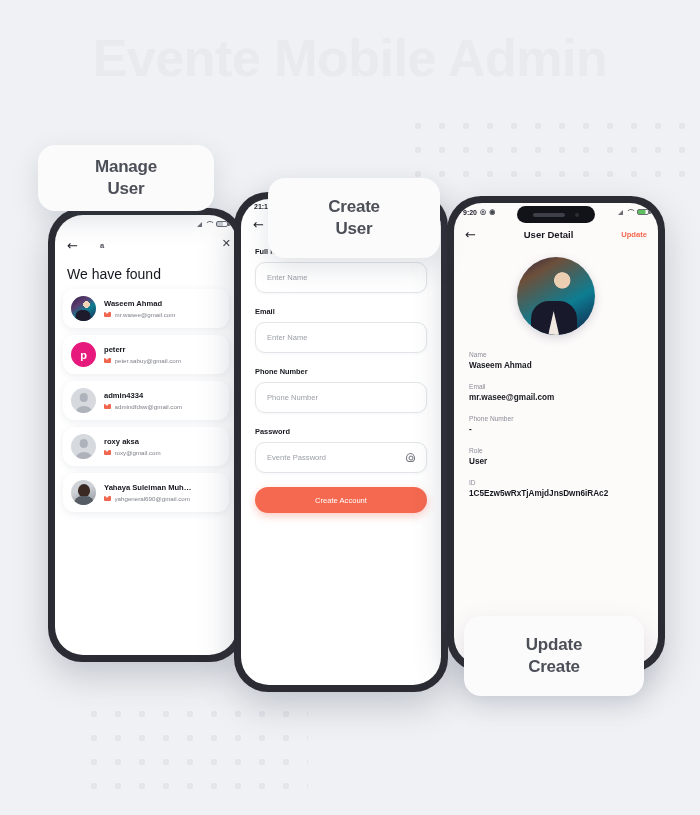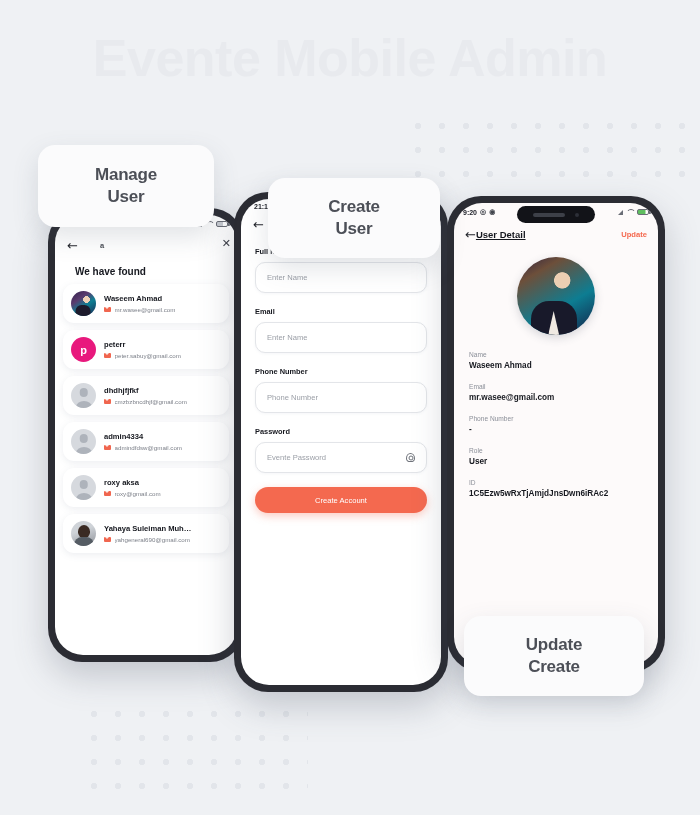--- a/index.html
+++ b/index.html
@@ -147,22 +147,22 @@
     padding: 6px 12px 4px 12px;
   }
   .back-arrow {
     font-size: 13px; color: #1d1f26; line-height: 1;
     font-family: "DejaVu Sans", sans-serif;
   }
   .p1-search {
     font-size: 7.5px; color: #4a4d55; font-weight: bold;
   }
   .p1-heading {
-    font-size: 10px; font-weight: bold; color: #16181f;
-    padding: 10px 12px 7px 20px;
+    font-size: 14px; font-weight: normal; color: #16181f;
+    padding: 10px 12px 7px 12px;
   }
   .ulist { padding: 0 8px; }
   .ucard {
     display: flex; align-items: center; gap: 8px;
     background: #ffffff;
     border-radius: 11px;
     padding: 7px 8px;
     margin-bottom: 7px;
     box-shadow: 0 2px 7px rgba(116,126,146,.13);
   }
@@ -311,22 +311,22 @@
     margin-top: 4px;
     box-shadow: 0 3px 8px rgba(244,105,79,.35);
   }
 
   
   .p3-header {
     display: flex; align-items: center;
     padding: 7px 11px 2px 11px;
   }
   .p3-title {
-    flex: 1; text-align: left;
-    font-size: 9.5px; font-weight: bold; color: #16181f; text-decoration: underline;
+    flex: 1; text-align: center;
+    font-size: 9.5px; font-weight: bold; color: #16181f;
   }
   .p3-update {
     font-size: 7.6px; font-weight: bold; color: #f4694f;
   }
   .avatar-lg {
     width: 78px; height: 78px; border-radius: 50%;
     margin: 14px auto 0 auto;
     overflow: hidden;
     position: relative;
     background:
@@ -363,21 +363,21 @@
     border-radius: 17px;
     box-shadow: 0 10px 26px rgba(77,86,105,.17);
     display: flex; align-items: center; justify-content: center;
     text-align: center;
     font-size: 17px;
     font-weight: bold;
     line-height: 1.3;
     color: #4c4f57;
     letter-spacing: -0.2px;
   }
-  #label-manage { left: 38px;  top: 145px; width: 176px; height: 82px; }
+  #label-manage { left: 38px;  top: 145px; width: 176px; height: 66px; }
   #label-create { left: 268px; top: 178px; width: 172px; height: 80px; }
   #label-update { left: 464px; top: 616px; width: 180px; height: 80px; }
 </style>
 </head>
 <body>
 
 <div class="bg-title">Evente Mobile Admin</div>
 <div class="dots dots-top"></div>
 <div class="dots dots-bottom"></div>
 
@@ -419,30 +419,20 @@
         <div class="avatar-sm avatar-initial">p</div>
         <div class="uinfo">
           <div class="uname">peterr</div>
           <div class="umail-row">
             <span class="mail-ico"></span>
             <span class="umail">peter.sabuy@gmail.com</span>
           </div>
         </div>
       </div>
 
-      <div class="ucard">
-        <div class="avatar-sm avatar-ph"></div>
-        <div class="uinfo">
-          <div class="uname">dhdhjfjfkf</div>
-          <div class="umail-row">
-            <span class="mail-ico"></span>
-            <span class="umail">cmzbzbncdhjf@gmail.com</span>
-          </div>
-        </div>
-      </div>
 
       <div class="ucard">
         <div class="avatar-sm avatar-ph"></div>
         <div class="uinfo">
           <div class="uname">admin4334</div>
           <div class="umail-row">
             <span class="mail-ico"></span>
             <span class="umail">admindfdsw@gmail.com</span>
           </div>
         </div>

